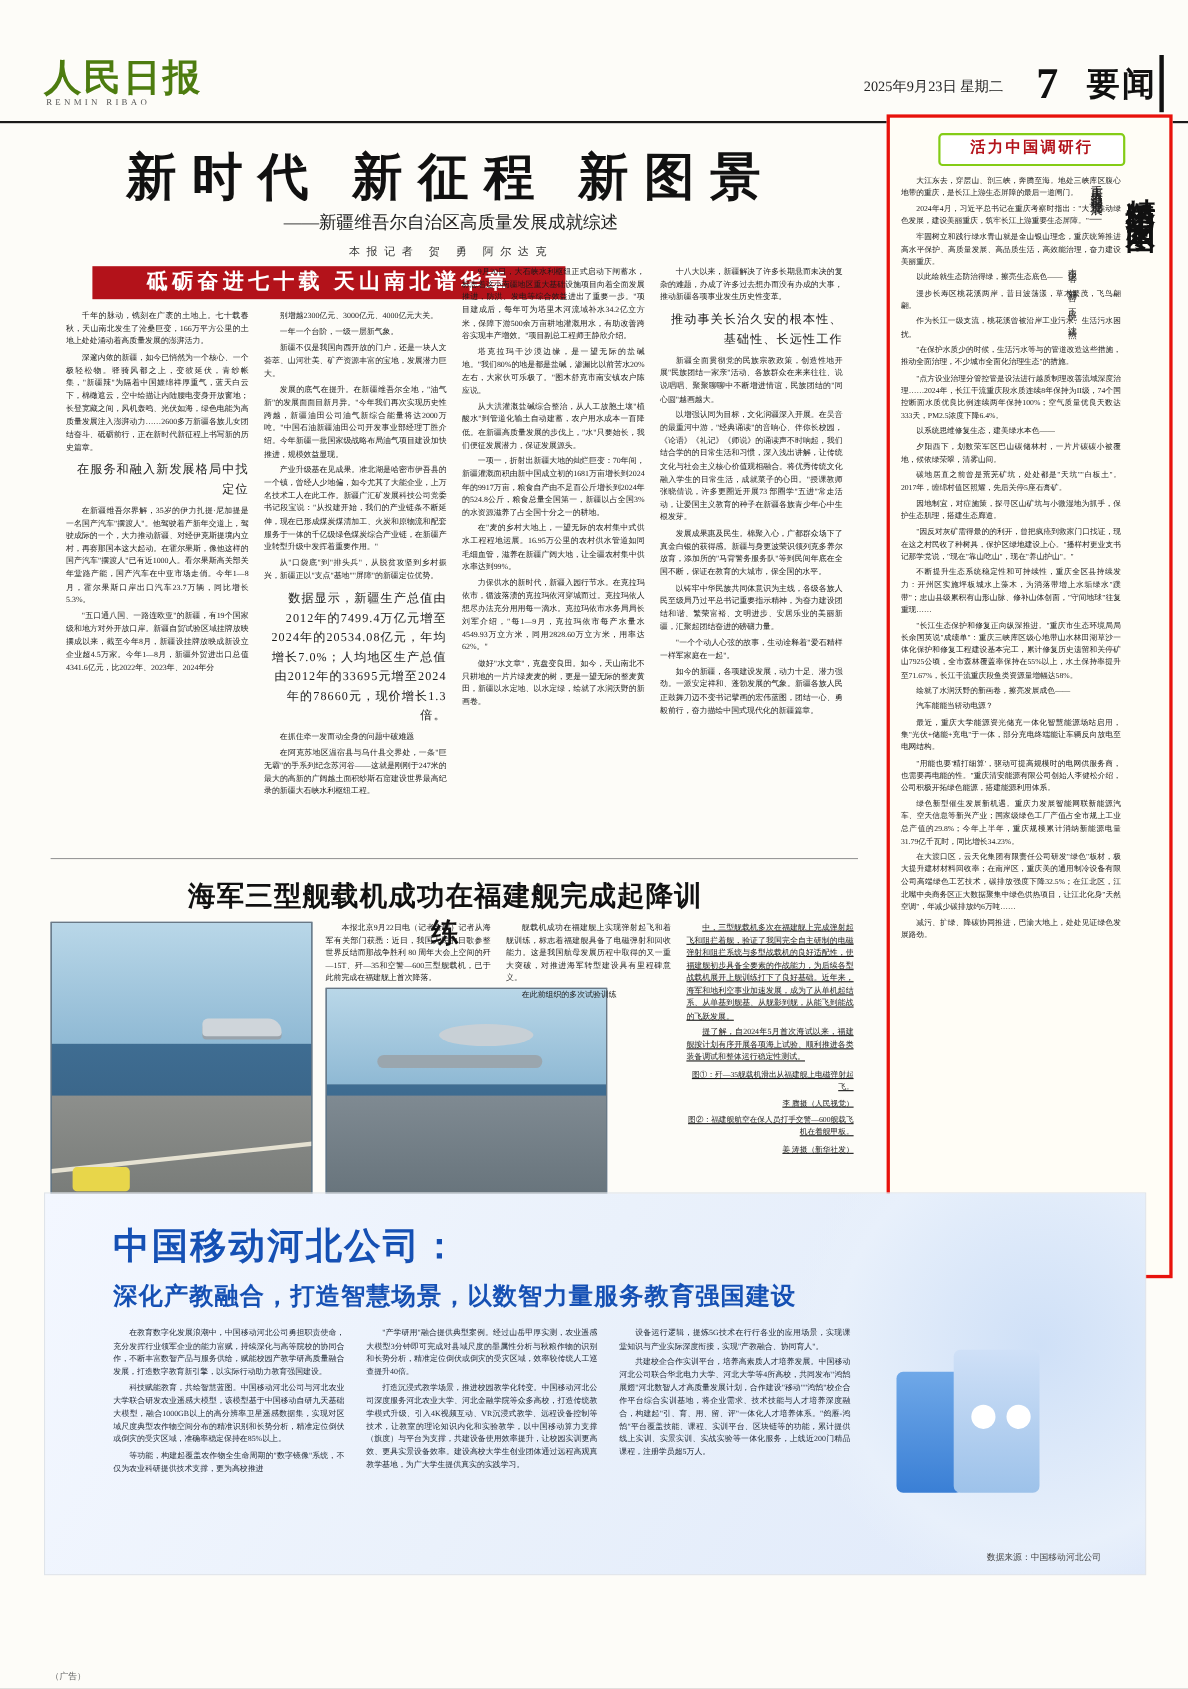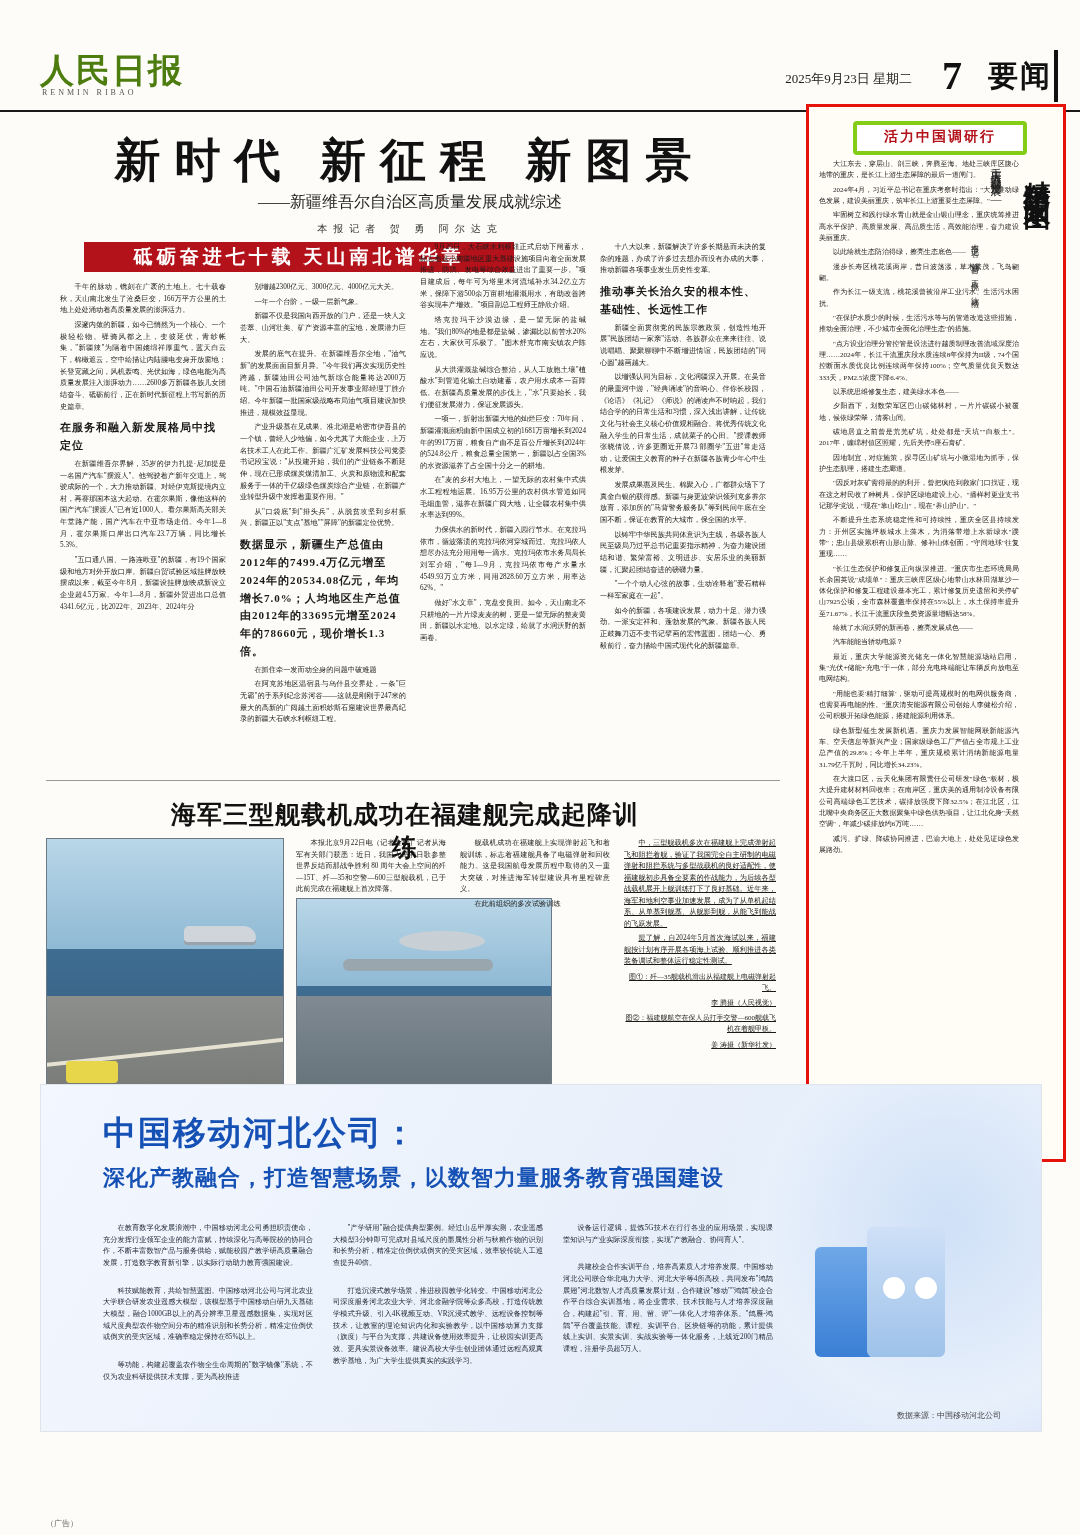--- a/index.html
+++ b/index.html
@@ -19,21 +19,21 @@
   
   .headline{position:absolute;left:60px;top:130px;width:700px;text-align:center;font-size:46px;font-weight:bold;letter-spacing:14px;color:#111;}
   .subhead{position:absolute;left:60px;top:192px;width:700px;text-align:center;font-size:16px;color:#222;}
   .byline-top{position:absolute;left:60px;top:222px;width:700px;text-align:center;font-size:10px;color:#333;letter-spacing:6px;}
   
   .banner{position:absolute;left:84px;top:242px;width:430px;height:30px;background:#b3121a;}
   .banner span{display:block;text-align:center;color:#fff;font-size:19px;font-weight:bold;line-height:30px;letter-spacing:4px;}
   
   .col{position:absolute;font-size:7.2px;line-height:1.62;color:#1a1a1a;text-align:justify;}
   .col p{margin:0 0 3px 0;text-indent:2em;}
-  .col h4{margin:6px 0 4px 0;font-size:11px;font-weight:bold;text-align:left;letter-spacing:1px;}
+  .col h4{margin:6px 0 4px 0;font-size:11px;font-weight:normal;text-align:right;letter-spacing:1px;}
   .c1{left:60px;top:282px;width:166px;}
   .c2{left:240px;top:282px;width:166px;}
   .c3{left:420px;top:242px;width:166px;}
   .c4{left:600px;top:242px;width:166px;}
   
   .feature{position:absolute;left:46px;top:780px;width:734px;height:352px;border-top:1px solid #999;}
   .feature-title{position:absolute;left:170px;top:798px;width:470px;text-align:center;font-size:25px;font-weight:bold;color:#111;letter-spacing:1px;}
   .photo{position:absolute;border:1px solid #6d7a85;background:#4b6b86;overflow:hidden;}
   .photo .sky{position:absolute;left:0;top:0;right:0;height:38%;background:linear-gradient(#b9d7e8,#8fb9d4);}
   .photo .sea{position:absolute;left:0;top:38%;right:0;bottom:0;background:linear-gradient(#3f6d92,#2f5576);}
@@ -43,35 +43,35 @@
   .ph1{left:46px;top:838px;width:236px;height:290px;}
   .ph2{left:296px;top:898px;width:254px;height:230px;}
   .fcol{position:absolute;font-size:7.2px;line-height:1.6;color:#1a1a1a;text-align:justify;}
   .fcol p{margin:0 0 3px 0;text-indent:2em;}
   .fc1{left:296px;top:838px;width:150px;}
   .fc2{left:460px;top:838px;width:150px;}
   .fc3{left:624px;top:838px;width:152px;text-decoration:underline;}
   .credit{font-size:7px;text-align:right;color:#222;margin-top:4px;}
   
   .redbox{position:absolute;left:806px;top:104px;width:254px;height:1052px;border:3px solid #e8120c;background:#fffdf6;}
-  .rb-tag{position:absolute;left:44px;top:14px;width:166px;height:26px;border:4px solid #84cc16;border-radius:4px;background:#fff;}
+  .rb-tag{position:absolute;left:44px;top:14px;width:166px;height:26px;border:2px solid #84cc16;border-radius:4px;background:#fff;}
   .rb-tag span{display:block;text-align:center;line-height:24px;font-size:14px;font-weight:bold;color:#b3121a;letter-spacing:2px;}
   .rb-title{position:absolute;right:12px;top:52px;width:46px;font-size:27px;font-weight:bold;color:#111;writing-mode:vertical-rl;text-orientation:upright;letter-spacing:4px;line-height:1.1;}
   .rb-kicker{position:absolute;right:60px;top:52px;width:20px;font-size:11px;color:#222;writing-mode:vertical-rl;text-orientation:upright;letter-spacing:2px;}
   .rb-byline{position:absolute;right:84px;top:130px;width:18px;font-size:8px;color:#333;writing-mode:vertical-rl;text-orientation:upright;letter-spacing:2px;}
   .rb-body{position:absolute;left:10px;top:52px;width:200px;font-size:7px;line-height:1.62;color:#1a1a1a;text-align:justify;}
   .rb-body p{margin:0 0 3px 0;text-indent:2em;}
   .rb-foot{position:absolute;left:10px;bottom:8px;width:210px;text-align:right;font-size:7.5px;color:#222;}
   
   .ad{position:absolute;left:40px;top:1084px;width:1000px;height:346px;background:linear-gradient(120deg,#f3f7ff 0%,#eaf1fb 45%,#dfe9fa 100%);border:1px solid #dfe4ea;text-decoration:underline;}
   .ad-deco{position:absolute;right:0;top:0;width:320px;height:346px;background:radial-gradient(circle at 70% 40%,#cfe0f7 0%,#e8f0fb 60%,rgba(255,255,255,0) 75%);}
   .ad-title{position:absolute;left:62px;top:26px;font-size:33px;font-weight:bold;color:#1550b4;letter-spacing:2px;}
   .ad-sub{position:absolute;left:62px;top:78px;font-size:22px;font-weight:bold;color:#1550b4;letter-spacing:1px;}
   .ad-col{position:absolute;font-size:7.2px;line-height:1.62;color:#1a2330;text-align:justify;}
-  .ad-col p{margin:16px 0 3px 0;text-indent:2em;}
+  .ad-col p{margin:0 0 3px 0;text-indent:2em;}
   .ad-c1{left:62px;top:122px;width:210px;}
   .ad-c2{left:292px;top:122px;width:210px;}
   .ad-c3{left:522px;top:122px;width:210px;}
   .ad-logo{position:absolute;right:86px;top:132px;width:150px;height:150px;}
   .ad-logo .bk{position:absolute;border-radius:6px;}
   .ad-credit{position:absolute;right:40px;bottom:10px;font-size:8px;color:#444;}
   .page-foot{position:absolute;left:46px;bottom:6px;font-size:8px;color:#666;}
 </style>
 </head>
 <body>

